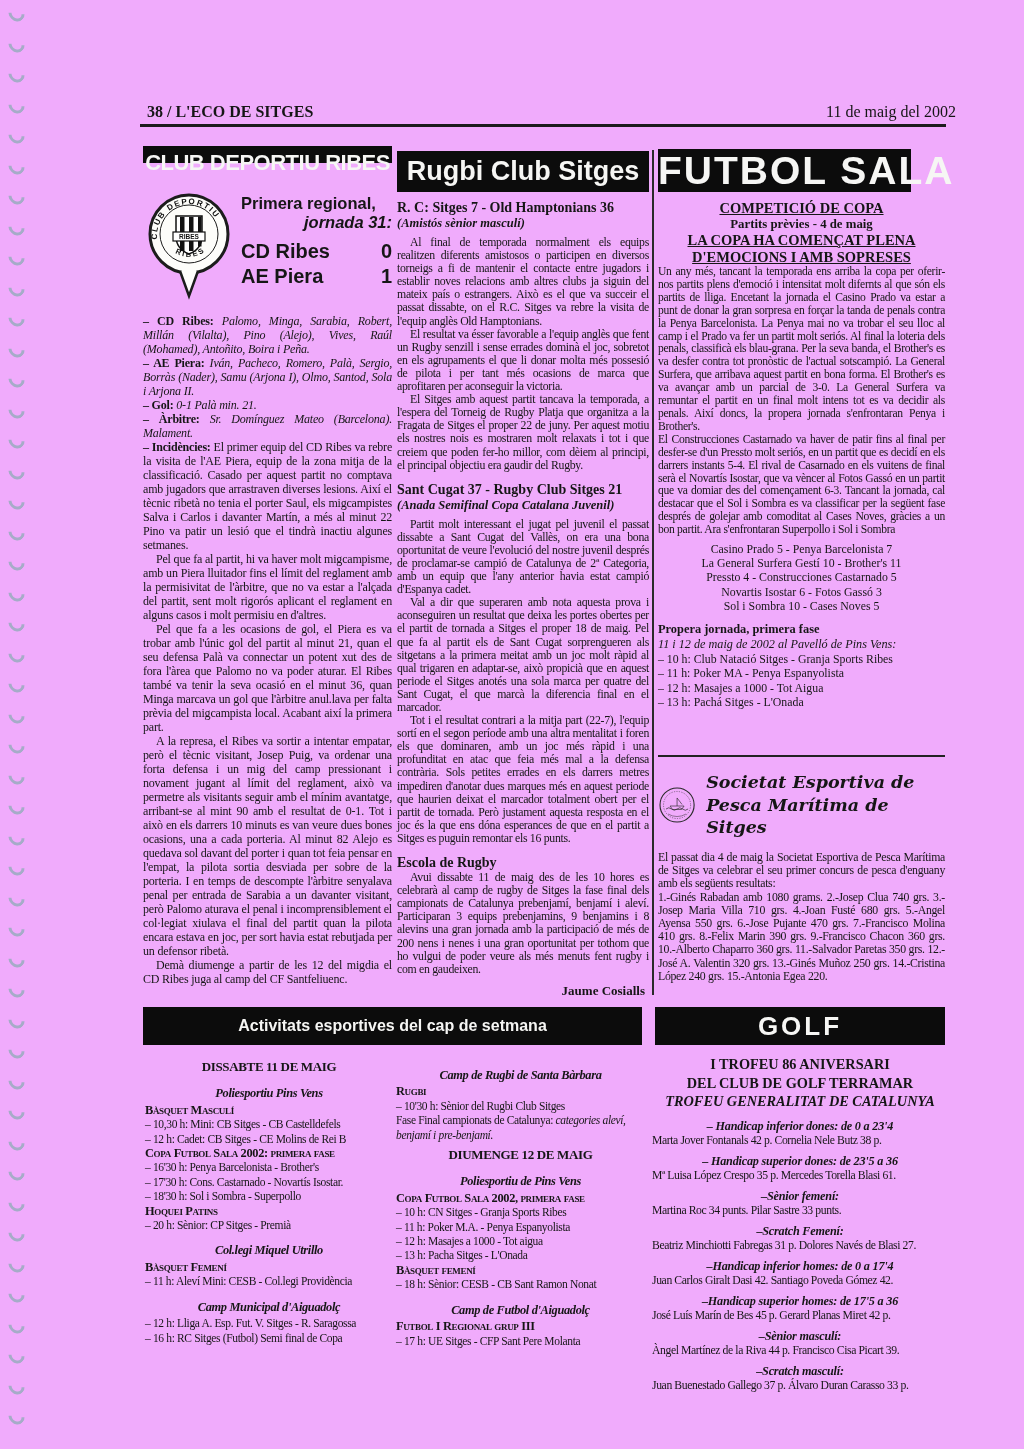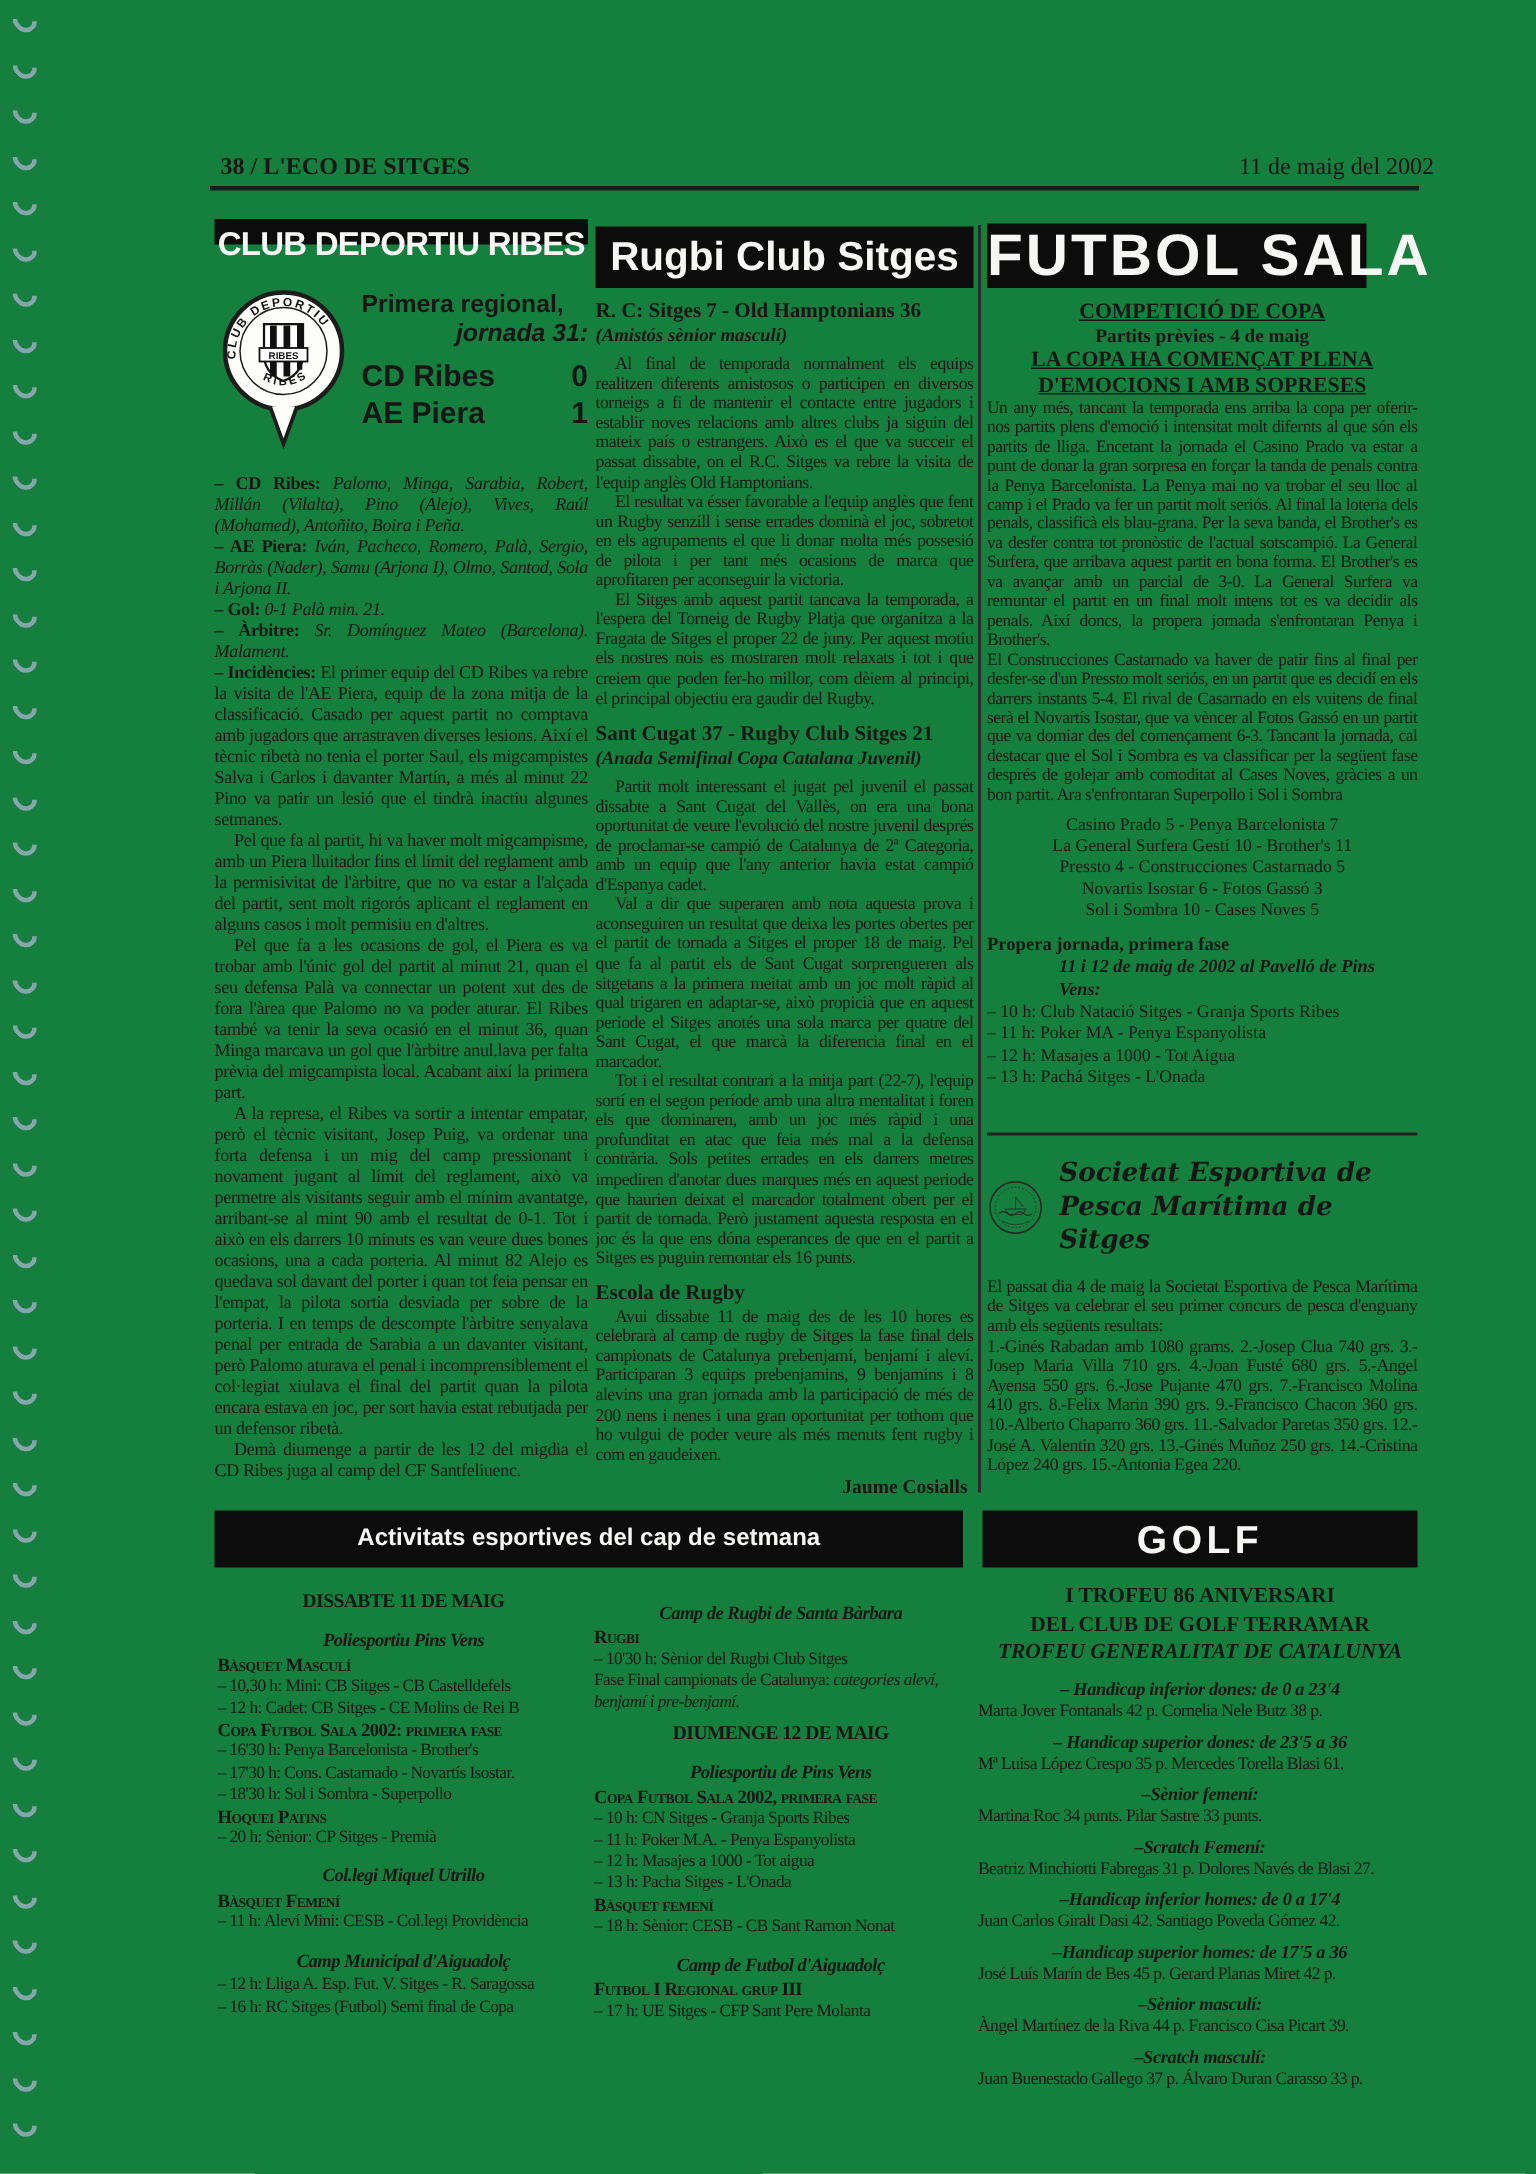--- a/index.html
+++ b/index.html
@@ -1,18 +1,18 @@
 <!DOCTYPE html>
 <html><head>
 <meta charset="utf-8">
 <style>
   * { box-sizing: border-box; }
   body { margin:0; background:#d8d8d4; }
   .page { position:relative; width:1024px; height:1449px; margin:0 auto;
-          background:#15803d; font-family:"Liberation Serif", serif; color:#161616; overflow:hidden; }
+          background:#f0abfc; font-family:"Liberation Serif", serif; color:#161616; overflow:hidden; }
 
   
   #spiral { position:absolute; left:9px; top:5px; display:flex; flex-direction:column; gap:13.5px; }
   .sp { width:15px; height:17px; border:3px solid #9aacc0; border-right-color:transparent;
         border-top-color:transparent; border-radius:50%; transform:rotate(-45deg); opacity:.85; }
 
   
   .hdr-left  { position:absolute; left:147px; top:103px; font-size:16px; font-weight:bold; }
   .hdr-right { position:absolute; left:826px; top:103px; font-size:16px; }
   .hdr-rule  { position:absolute; left:140px; top:124px; width:806px; height:3px; background:#1c1c1c; }
@@ -51,21 +51,21 @@
   .rm { font-style:normal; }
 
   .mt { font-weight:bold; font-size:14px; margin-top:10px; }
   .ms { font-weight:bold; font-style:italic; font-size:12.5px; margin-bottom:5px; }
   .byline { text-align:right; font-weight:bold; font-size:13px; margin-top:7px; padding-right:4px; }
 
   .fh1 { text-align:center; font-weight:bold; font-size:14.5px;text-decoration:underline; }
   .fh2 { text-align:center; font-weight:bold; font-size:12.8px; }
   .results { text-align:center; font-size:11.8px; line-height:14.2px; margin-top:5px; }
   .nexttitle { font-weight:bold; font-size:12.4px; margin-top:9px; }
-  .nextsub { font-weight:bold; font-style:italic; font-size:12.2px;margin-left:48px; }
+  .nextsub { font-weight:normal; font-style:italic; font-size:12.2px; }
   .fixline { font-size:11.8px; line-height:14.4px; }
 
   #pesca { position:absolute; left:658px; top:768px; width:287px; }
   .pesca-head { display:flex; gap:10px; align-items:center; }
   .pesca-title { font-style:italic; font-weight:bold; font-size:17.5px; line-height:1.3;
                  font-family:"DejaVu Serif", serif; }
   #pesca .bt { font-size:11.8px; line-height:13.2px; margin-top:9px; letter-spacing:-0.3px; }
   #pesca .bt p { margin:0; }
 
   #act-left  { position:absolute; left:145px; top:1057px; width:248px; }

